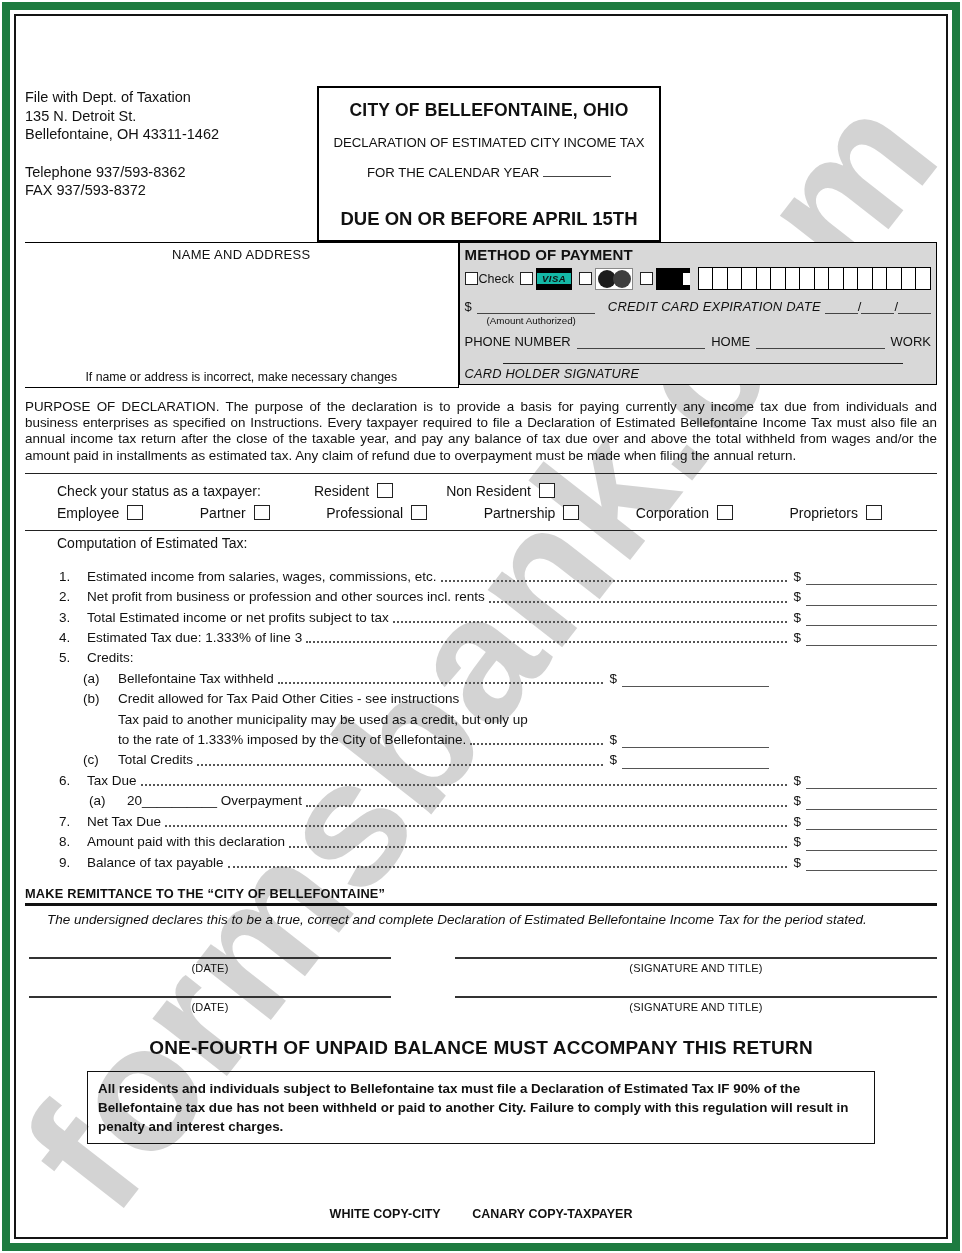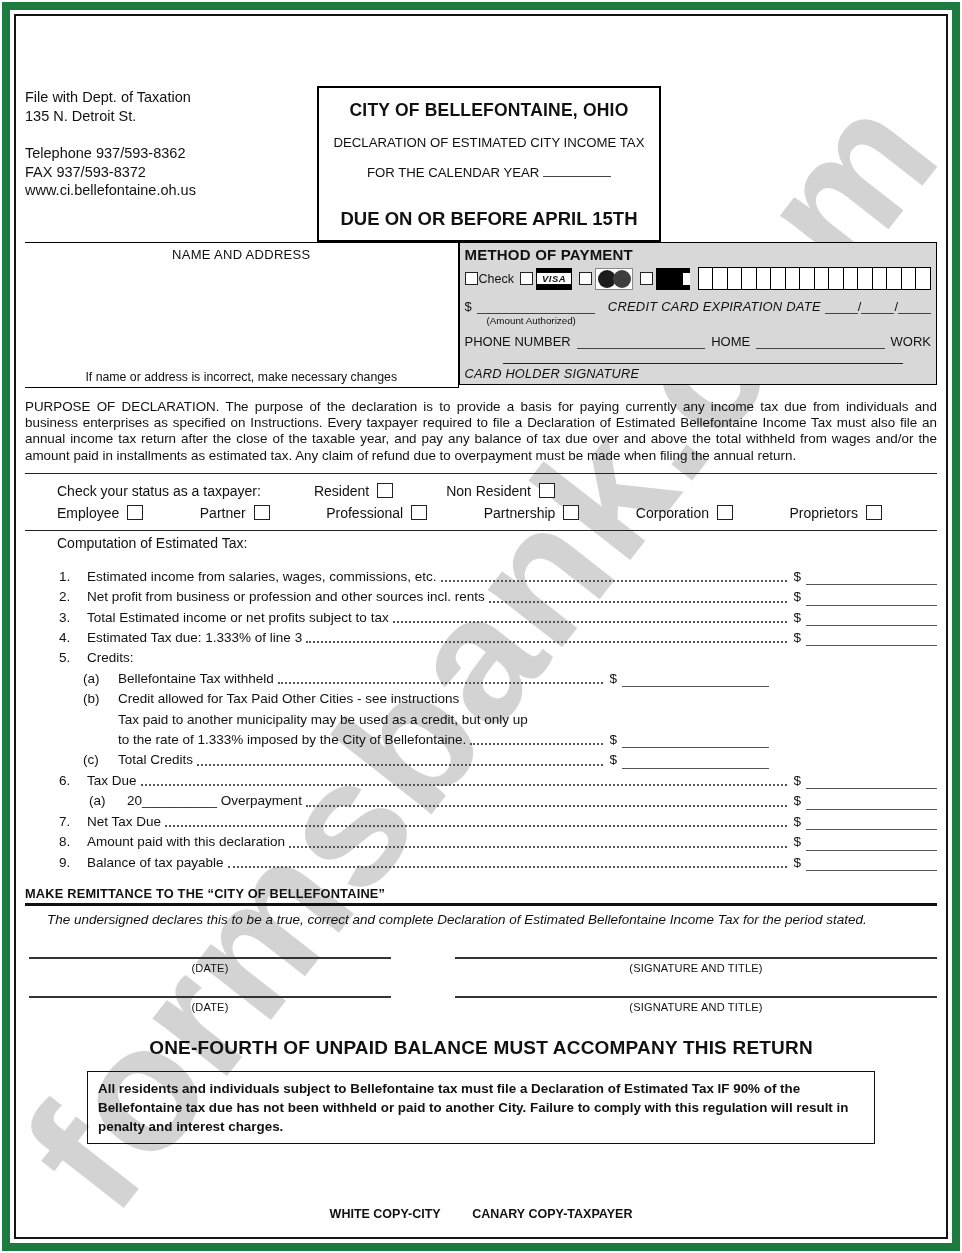--- a/index.html
+++ b/index.html
@@ -29,21 +29,21 @@
   .name-box { width:459px; height:146px; border-top:1.5px solid #000; border-right:1.5px solid #000; border-bottom:1.5px solid #000;
     display:flex; flex-direction:column; align-items:center; padding:4px 0 3px 0; }
   .na-header { font-size:13px; letter-spacing:.3px; }
   .na-note { margin-top:auto; font-size:12.3px; }
   .pay-box { flex:1; height:143px; border:1.5px solid #000; background:#d8d8d8; padding:3px 5px 0 5px; }
   .pm-header { font-weight:bold; font-size:15px; letter-spacing:.2px; }
   .pm-row1 { display:flex; align-items:center; margin-top:4px; }
   .cb { width:13px; height:13px; border:1.5px solid #222; background:#fff; flex:none; }
   .pm-row1 .lbl { font-size:12.5px; margin:0 6px 0 1px; }
   .logo { margin:0 7px 0 3px; flex:none; }
-  .visa-logo { width:36px; height:22px; border:1px solid #000; background:#ffffff; display:flex; flex-direction:column; }
+  .visa-logo { width:36px; height:22px; border:1px solid #000; background:#14b8a6; display:flex; flex-direction:column; }
   .visa-logo .bar { height:5px; background:#000; }
   .visa-logo .mid { flex:1; display:flex; align-items:center; justify-content:center;
     font-style:italic; font-weight:bold; font-size:9.5px; letter-spacing:.5px; }
   .mc-logo { width:38px; height:22px; background:#fff; border:1px solid #888; position:relative; }
   .mc-logo .c1 { position:absolute; width:18px; height:18px; border-radius:50%; background:#1c1c1c; left:2px; top:1px; }
   .mc-logo .c2 { position:absolute; width:18px; height:18px; border-radius:50%; background:#3e3e3e; left:17px; top:1px; }
   .disc-logo { width:34px; height:22px; background:#000; position:relative; }
   .disc-logo .notch { position:absolute; right:0; top:5px; width:7px; height:12px; background:#fff; }
   .cells { display:flex; margin-left:2px; }
   .cell { width:16px; height:23px; border:1.5px solid #000; background:#fff; margin-left:-1.5px; }
@@ -110,24 +110,24 @@
 <div class="page">
  <div class="frame-green">
   <div class="frame-black">
    <div class="watermark">formsbank.com</div>
    <div class="content">
 
     <div class="top-row">
       <div class="form-info">
         <div>File with Dept. of Taxation</div>
         <div>135 N. Detroit St.</div>
+        <div>Bellefontaine, OH  43311-1462</div>
         <div class="gap-line"></div>
         <div>Telephone 937/593-8362</div>
         <div>FAX 937/593-8372</div>
-        <div>www.ci.bellefontaine.oh.us</div>
       </div>
       <div class="title-box">
         <div class="tb-title">CITY OF BELLEFONTAINE, OHIO</div>
         <div class="tb-sub">DECLARATION OF ESTIMATED CITY INCOME TAX</div>
         <div class="tb-year">
           <span>FOR THE CALENDAR YEAR</span>
           <span class="blankline" style="width:68px;"></span>
         </div>
         <div class="tb-due">DUE ON OR BEFORE APRIL 15TH</div>
       </div>

